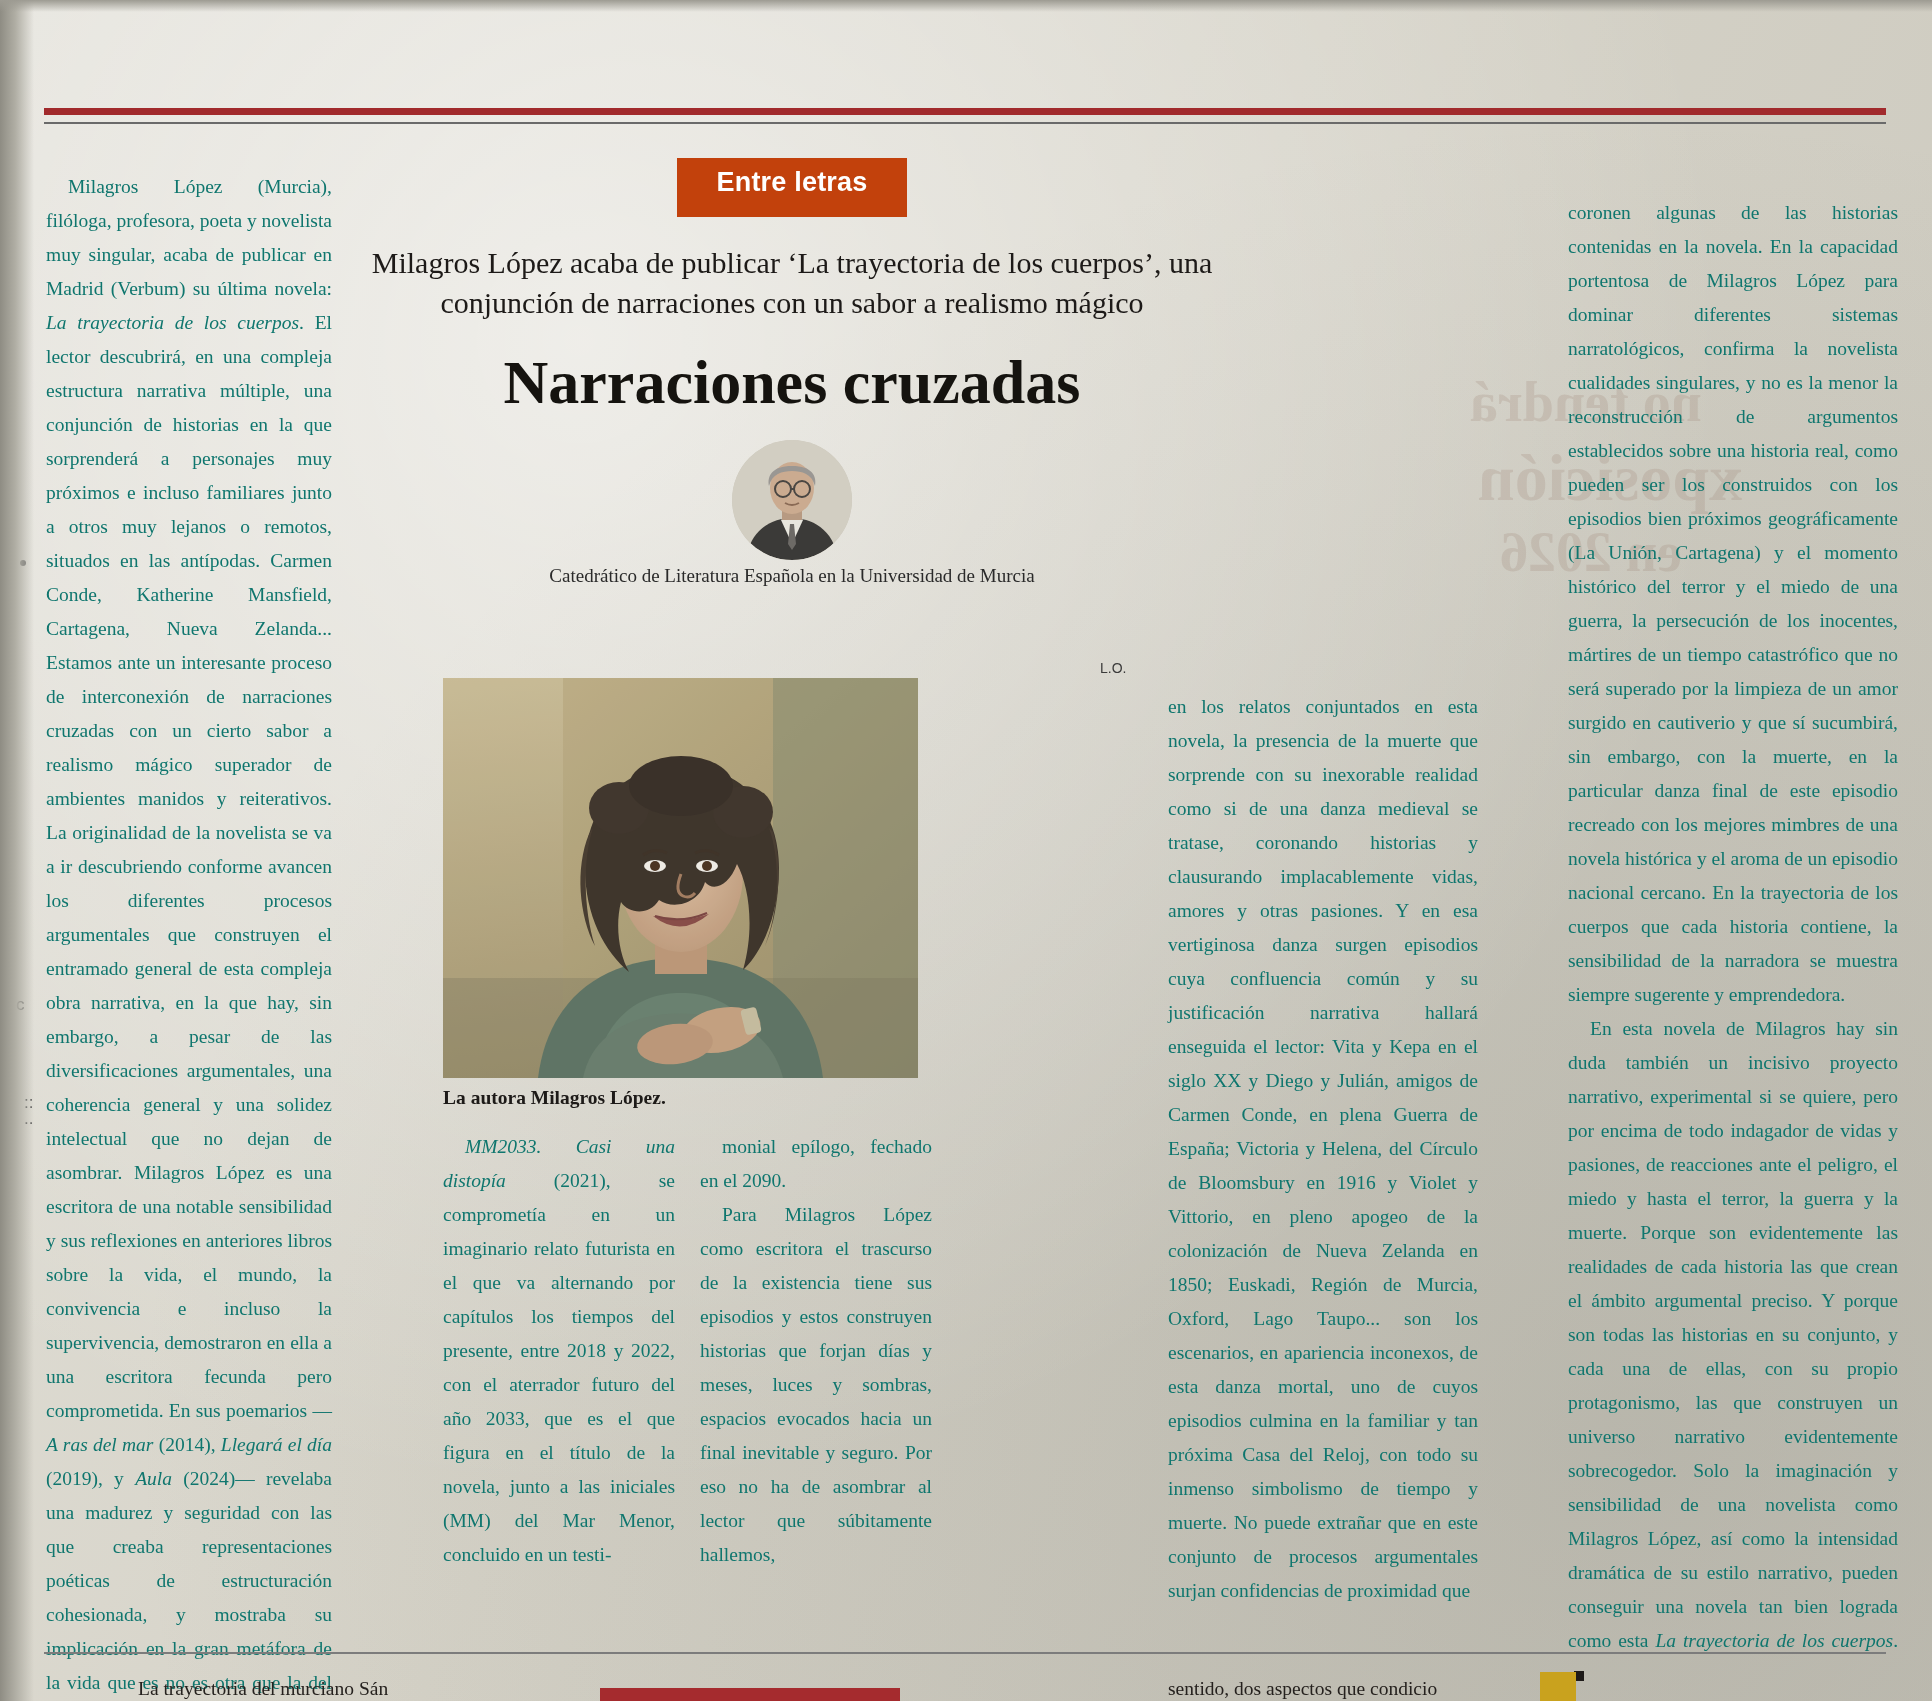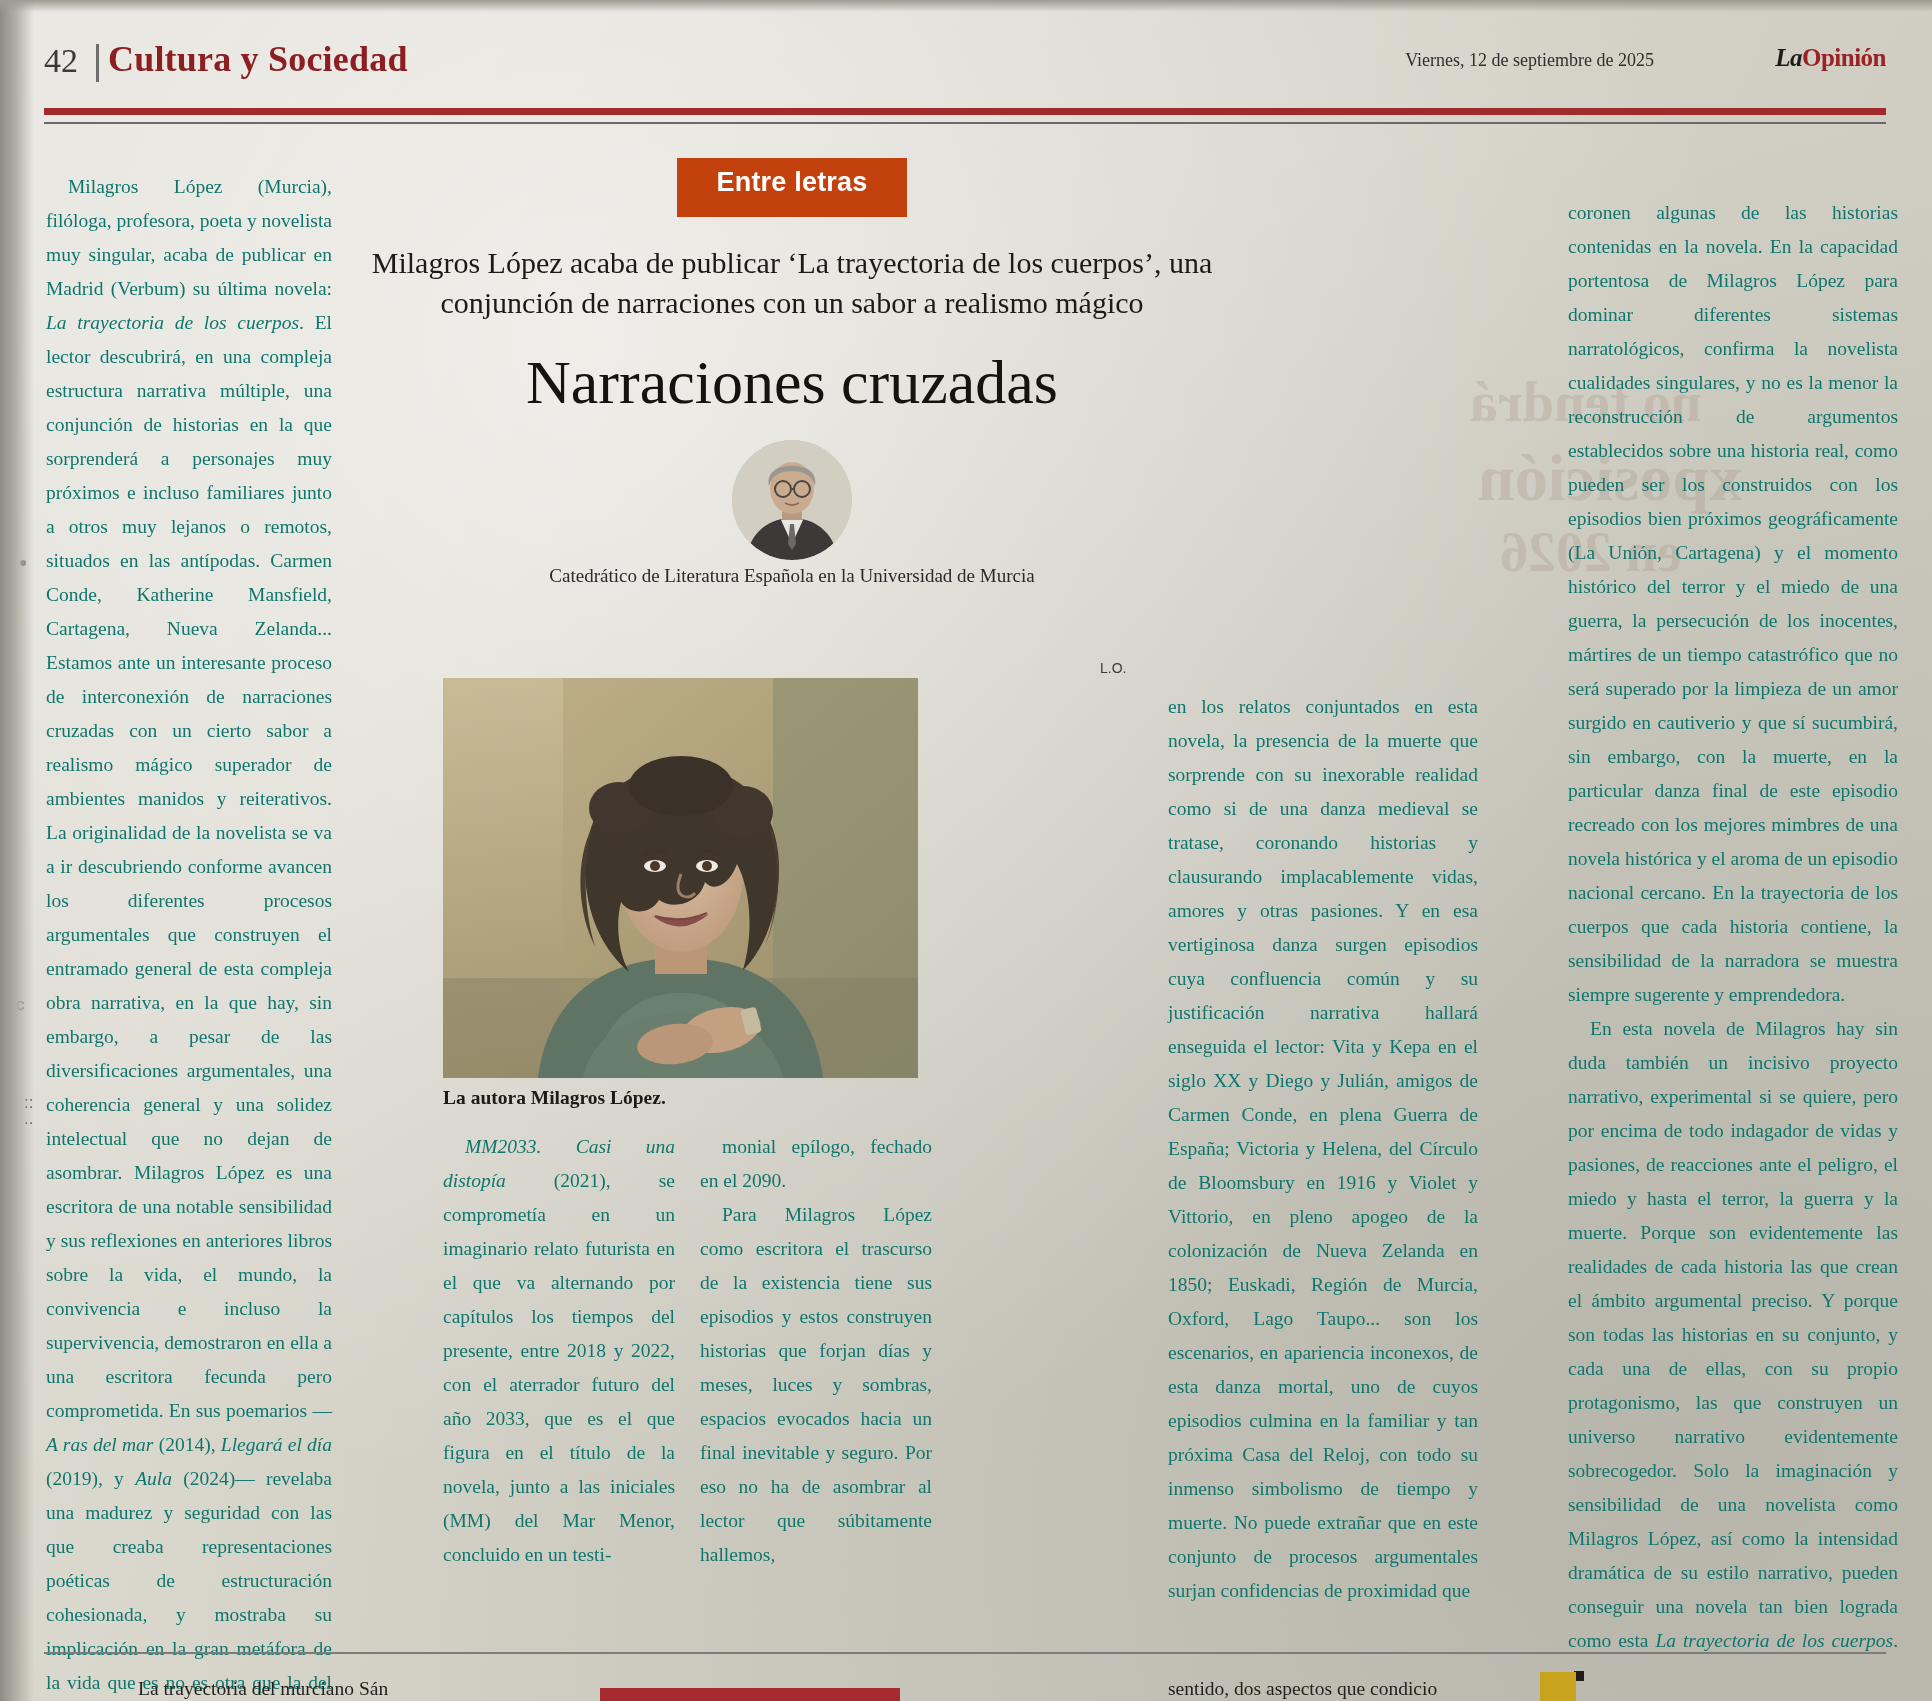--- a/index.html
+++ b/index.html
@@ -158,21 +158,21 @@
     line-height: 40px;
     color: #1d1a18;
     font-family: "Liberation Serif", serif;
   }
   .headline {
     margin-top: 24px;
     font-size: 62px;
     line-height: 70px;
     color: #15130f;
     font-family: "Liberation Serif", serif;
-    font-weight: normal;
+    font-weight: bold;
   }
 
   .byline-wrap {
     position: absolute;
     left: 352px;
     top: 440px;
     width: 880px;
     text-align: center;
   }
   .portrait {
@@ -312,29 +312,20 @@
 <body>
 
 <div class="page">
 
   <div class="paper-tint"></div>
 
   <div class="ghost g1">no tendrá</div>
   <div class="ghost g2">xposición</div>
   <div class="ghost g3">en 2026</div>
 
-  <div class="masthead">
-    <div class="folio">42</div>
-    <div class="sep-bar"></div>
-    <div class="section-title">Cultura y Sociedad</div>
-    <div class="date-line">Viernes, 12 de septiembre de 2025</div>
-    <div class="logo">
-      <span class="la">La</span><span class="opinion">Opinión</span>
-    </div>
-  </div>
   <div class="rule-thick"></div>
   <div class="rule-thin"></div>
 
   <div class="margin-dot"></div>
   <div class="margin-c">c</div>
   <div class="margin-marks">::<br>..</div>
 
   <div class="col col-left">
     <p class="first">Milagros López (Murcia), filóloga, profesora, poeta y novelista muy singular, acaba de publicar en Madrid (Verbum) su última novela: <i>La trayectoria de los cuerpos</i>. El lector descubrirá, en una compleja estructura narrativa múltiple, una conjunción de historias en la que sorprenderá a personajes muy próximos e incluso familiares junto a otros muy lejanos o remotos, situados en las antípodas. Carmen Conde, Katherine Mansfield, Cartagena, Nueva Zelanda... Estamos ante un interesante proceso de interconexión de narraciones cruzadas con un cierto sabor a realismo mágico superador de ambientes manidos y reiterativos. La originalidad de la novelista se va a ir descubriendo conforme avancen los diferentes procesos argumentales que construyen el entramado general de esta compleja obra narrativa, en la que hay, sin embargo, a pesar de las diversificaciones argumentales, una coherencia general y una solidez intelectual que no dejan de asombrar. Milagros López es una escritora de una notable sensibilidad y sus reflexiones en anteriores libros sobre la vida, el mundo, la convivencia e incluso la supervivencia, demostraron en ella a una escritora fecunda pero comprometida. En sus poemarios —<i>A ras del mar</i> (2014), <i>Llegará el día</i> (2019), y <i>Aula</i> (2024)— revelaba una madurez y seguridad con las que creaba representaciones poéticas de estructuración cohesionada, y mostraba su implicación en la gran metáfora de la vida que es no es otra que la del amor, un amor impulsivo y enriquecido por las más diversas tentativas de la experiencia amorosa, larga y continuada, evocada en escenas y representaciones de una existencia vitalista y ardiente. En su anterior novela,</p>
   </div>

